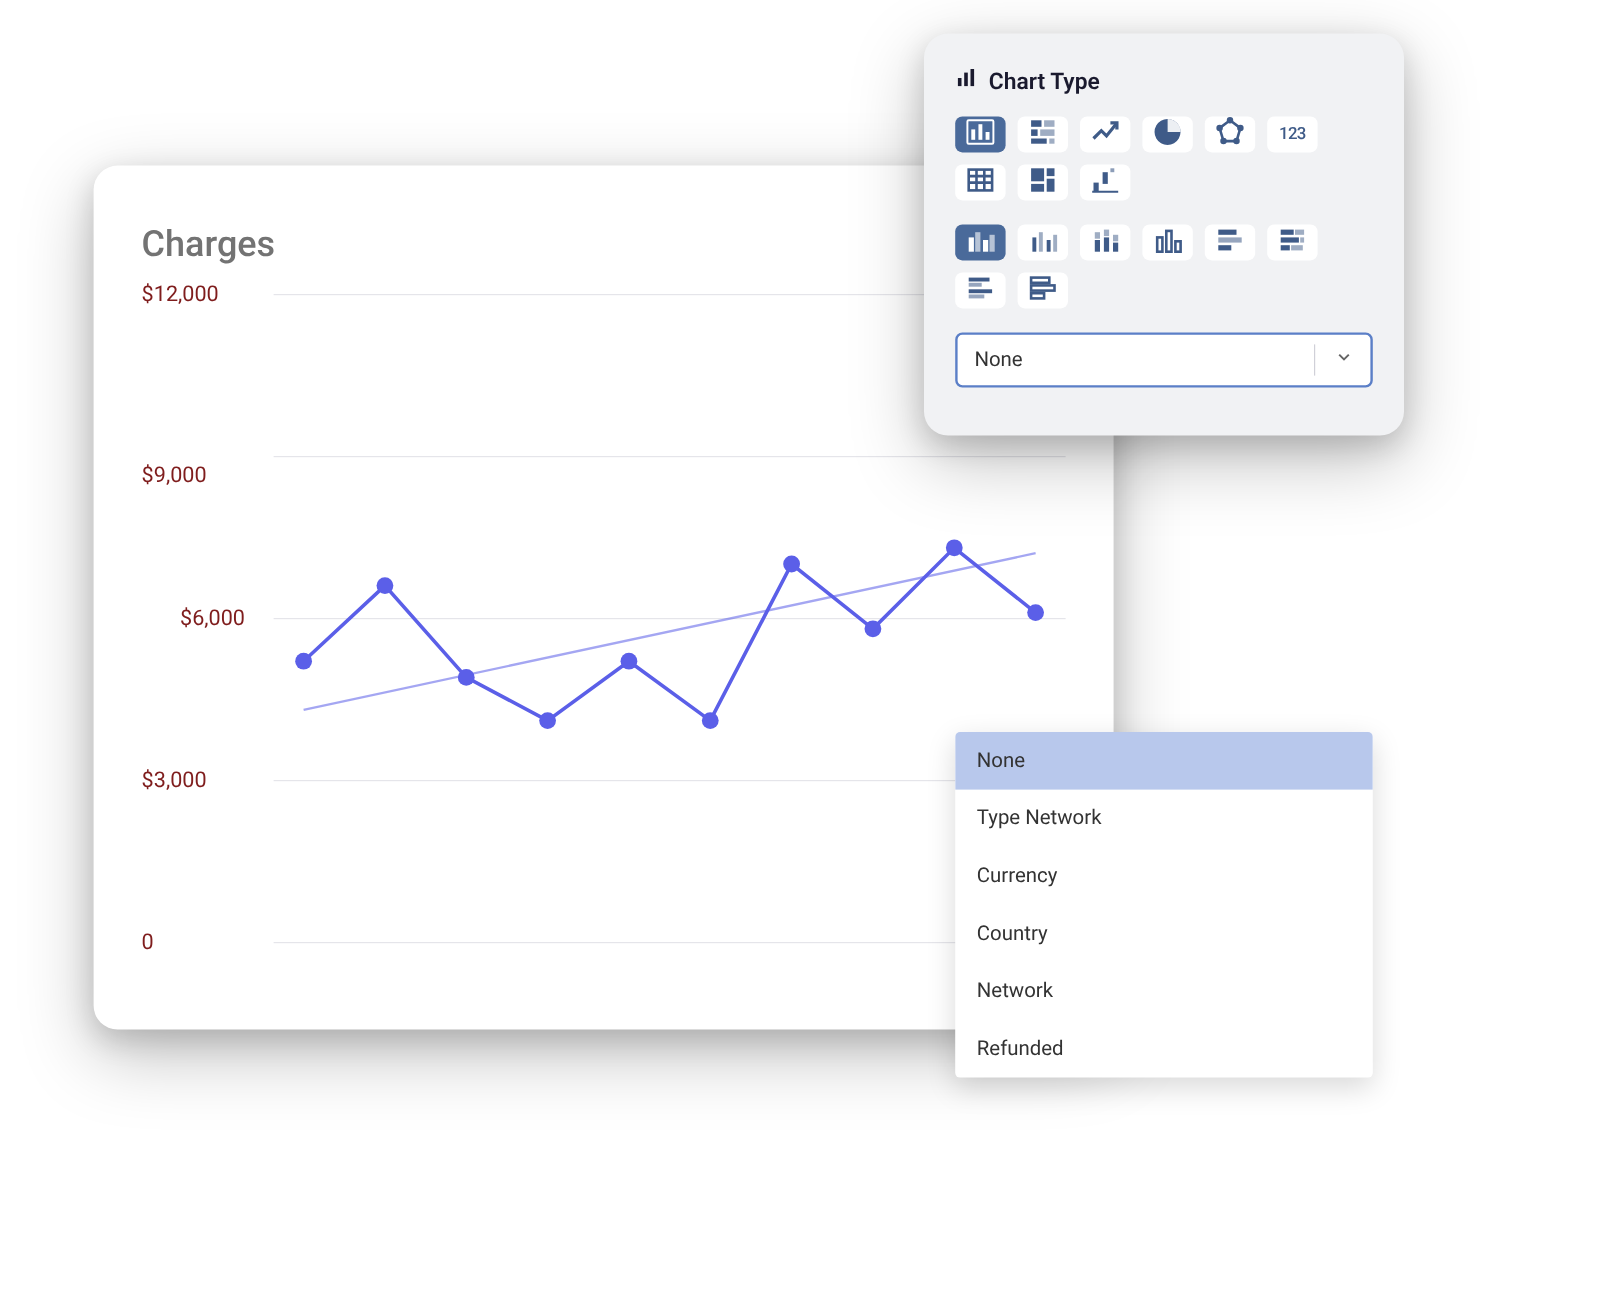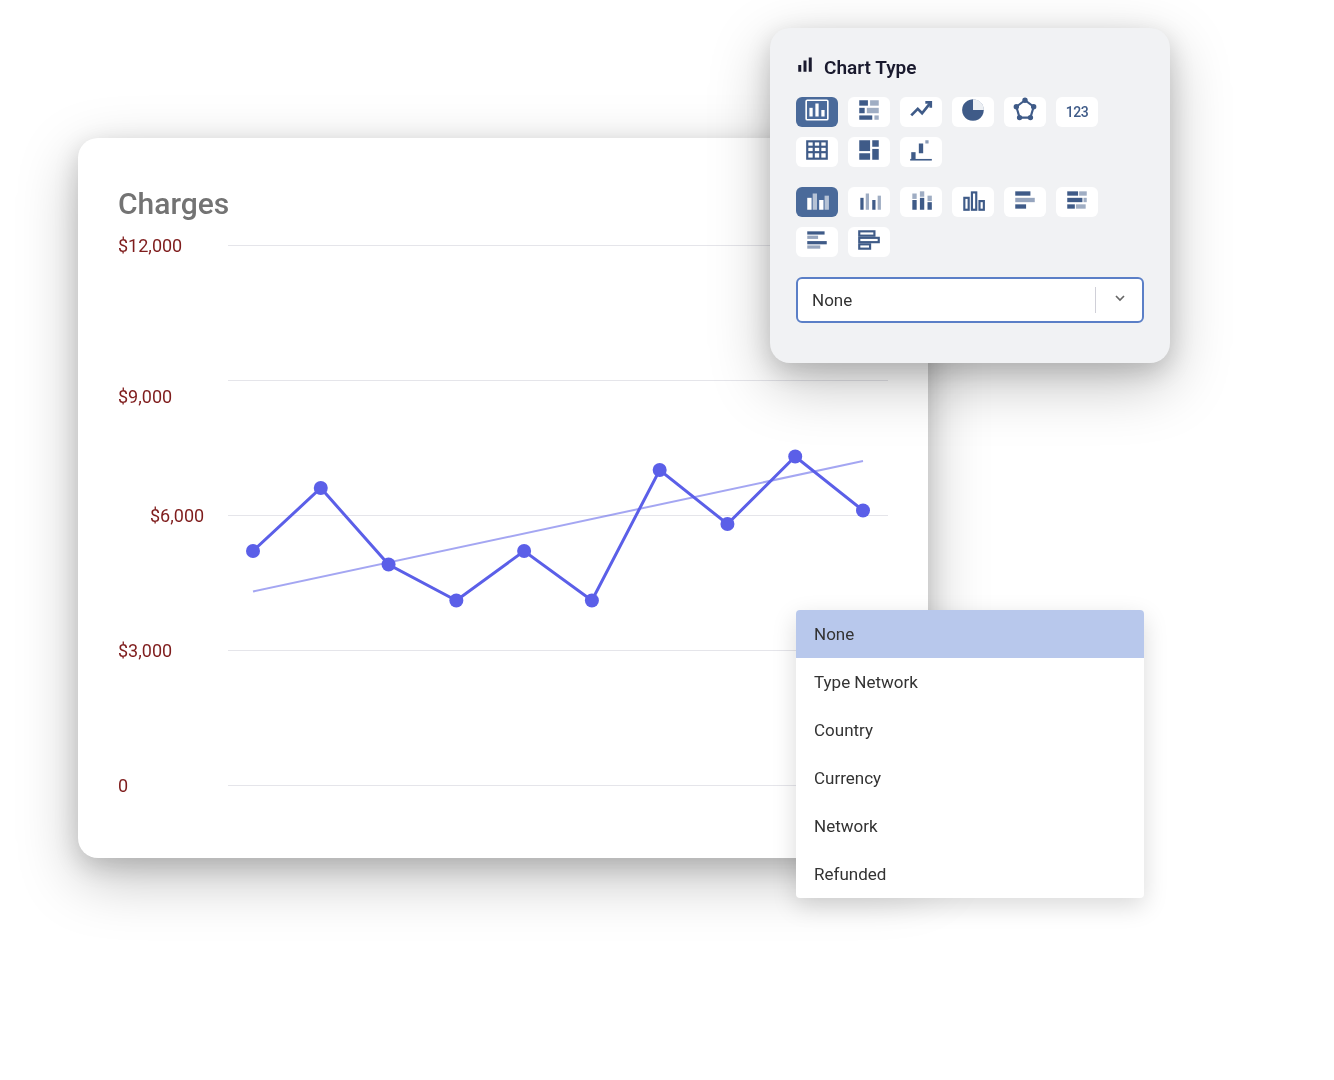--- a/index.html
+++ b/index.html
@@ -354,18 +354,18 @@
     <span class="chev">
       <svg width="16" height="16" viewBox="0 0 24 24" fill="none" stroke="currentColor" stroke-width="2.5">
           <polyline points="6 9 12 15 18 9"></polyline>
         </svg>
     </span>
   </div>
 
   <div class="dropdown" id="segment-dropdown">
       <div class="dropdown-item selected">None</div>
       <div class="dropdown-item">Type Network</div>
+      <div class="dropdown-item">Currency</div>
       <div class="dropdown-item">Country</div>
-      <div class="dropdown-item">Currency</div>
       <div class="dropdown-item">Network</div>
       <div class="dropdown-item">Refunded</div>
     </div>
 </div>
 
 </body></html>

